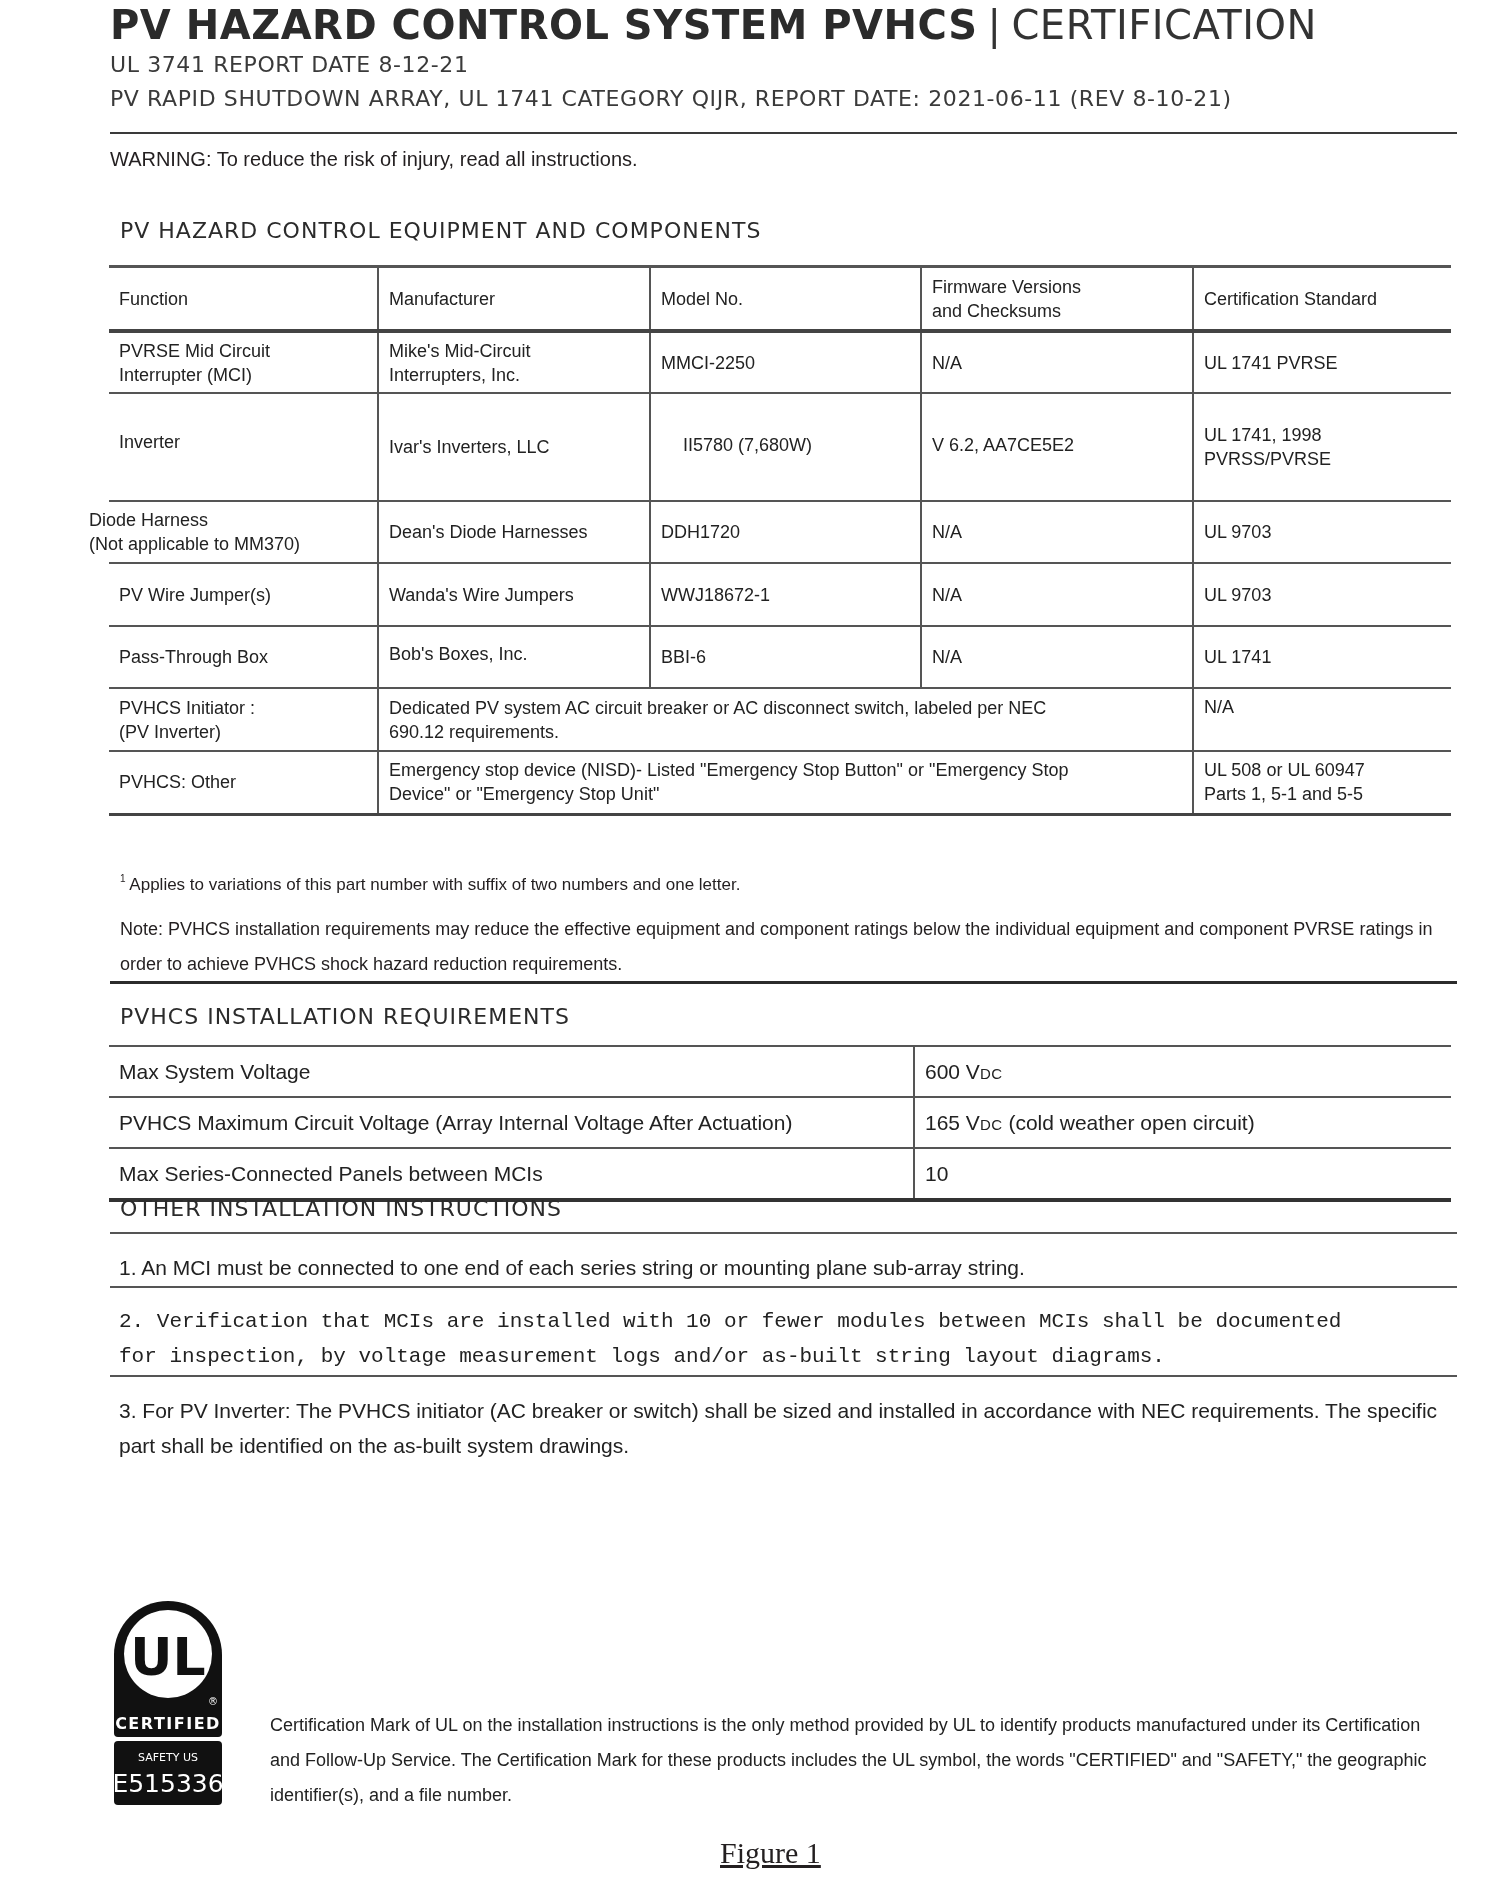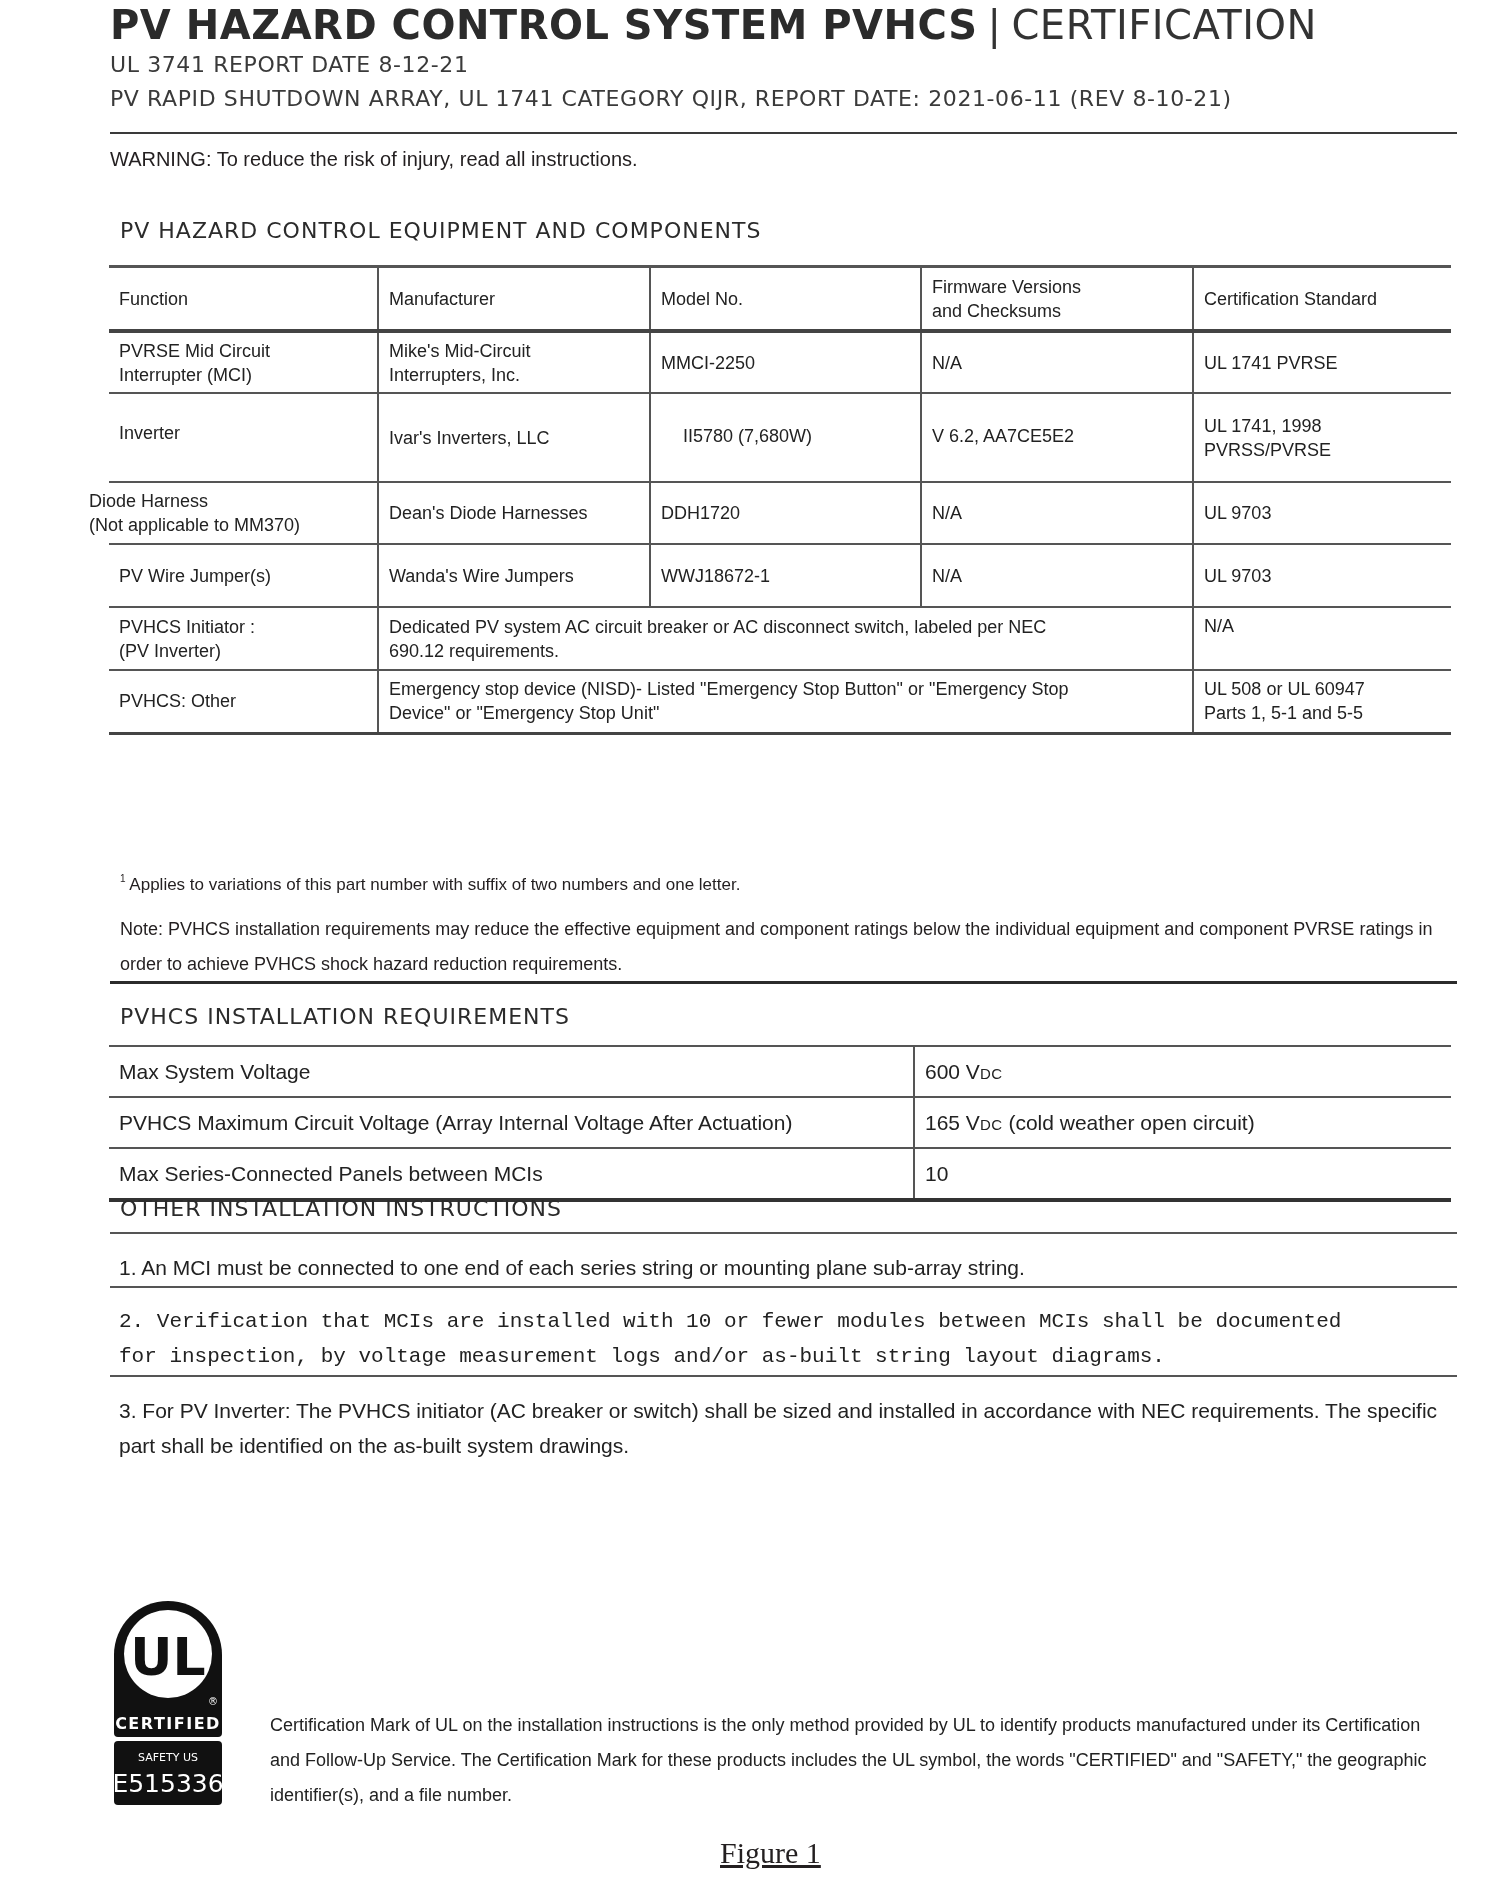--- a/index.html
+++ b/index.html
@@ -65,21 +65,21 @@
   </tr>
 
   <tr style="height:62px;">
     <td><span>PVRSE Mid Circuit</span><br><span>Interrupter (MCI)</span></td>
     <td><span>Mike's Mid-Circuit</span><br><span>Interrupters, Inc.</span></td>
     <td>MMCI-2250</td>
     <td>N/A</td>
     <td>UL 1741 PVRSE</td>
   </tr>
 
-  <tr style="height:89px;">
+  <tr style="height:108px;">
     <td style="padding-bottom:10px;">Inverter</td>
     <td>Ivar's Inverters, LLC</td>
     <td style="padding-bottom:4px;padding-left:32px;">II5780 (7,680W)</td>
     <td style="padding-bottom:4px;">V 6.2, AA7CE5E2</td>
     <td><span>UL 1741, 1998</span><br><span>PVRSS/PVRSE</span></td>
   </tr>
 
 
   <tr style="height:62px;">
     <td style="text-align:left;"><span class="diode">Diode Harness</span><br><span class="diode">(Not applicable to MM370)</span></td>
@@ -90,20 +90,27 @@
   </tr>
 
   <tr style="height:63px;">
     <td>PV Wire Jumper(s)</td>
     <td>Wanda's Wire Jumpers</td>
     <td>WWJ18672-1</td>
     <td>N/A</td>
     <td>UL 9703</td>
   </tr>
 
+  <tr style="height:62px;">
+    <td>Pass-Through Box</td>
+    <td style="padding-bottom:6px;">Bob's Boxes, Inc.</td>
+    <td>BBI-6</td>
+    <td>N/A</td>
+    <td>UL 1741</td>
+  </tr>
 
   <tr style="height:63px;">
     <td><span>PVHCS Initiator :</span><br><span>(PV Inverter)</span></td>
     <td colspan="3"><span>Dedicated PV system AC circuit breaker or AC disconnect switch, labeled per NEC</span><br><span>690.12 requirements.</span></td>
     <td style="vertical-align:top;padding-top:6px;">N/A</td>
   </tr>
 
   <tr class="last" style="height:63px;">
     <td>PVHCS:  Other</td>
     <td colspan="3"><span>Emergency stop device (NISD)- Listed "Emergency Stop Button" or "Emergency Stop</span><br><span>Device" or "Emergency Stop Unit"</span></td>

